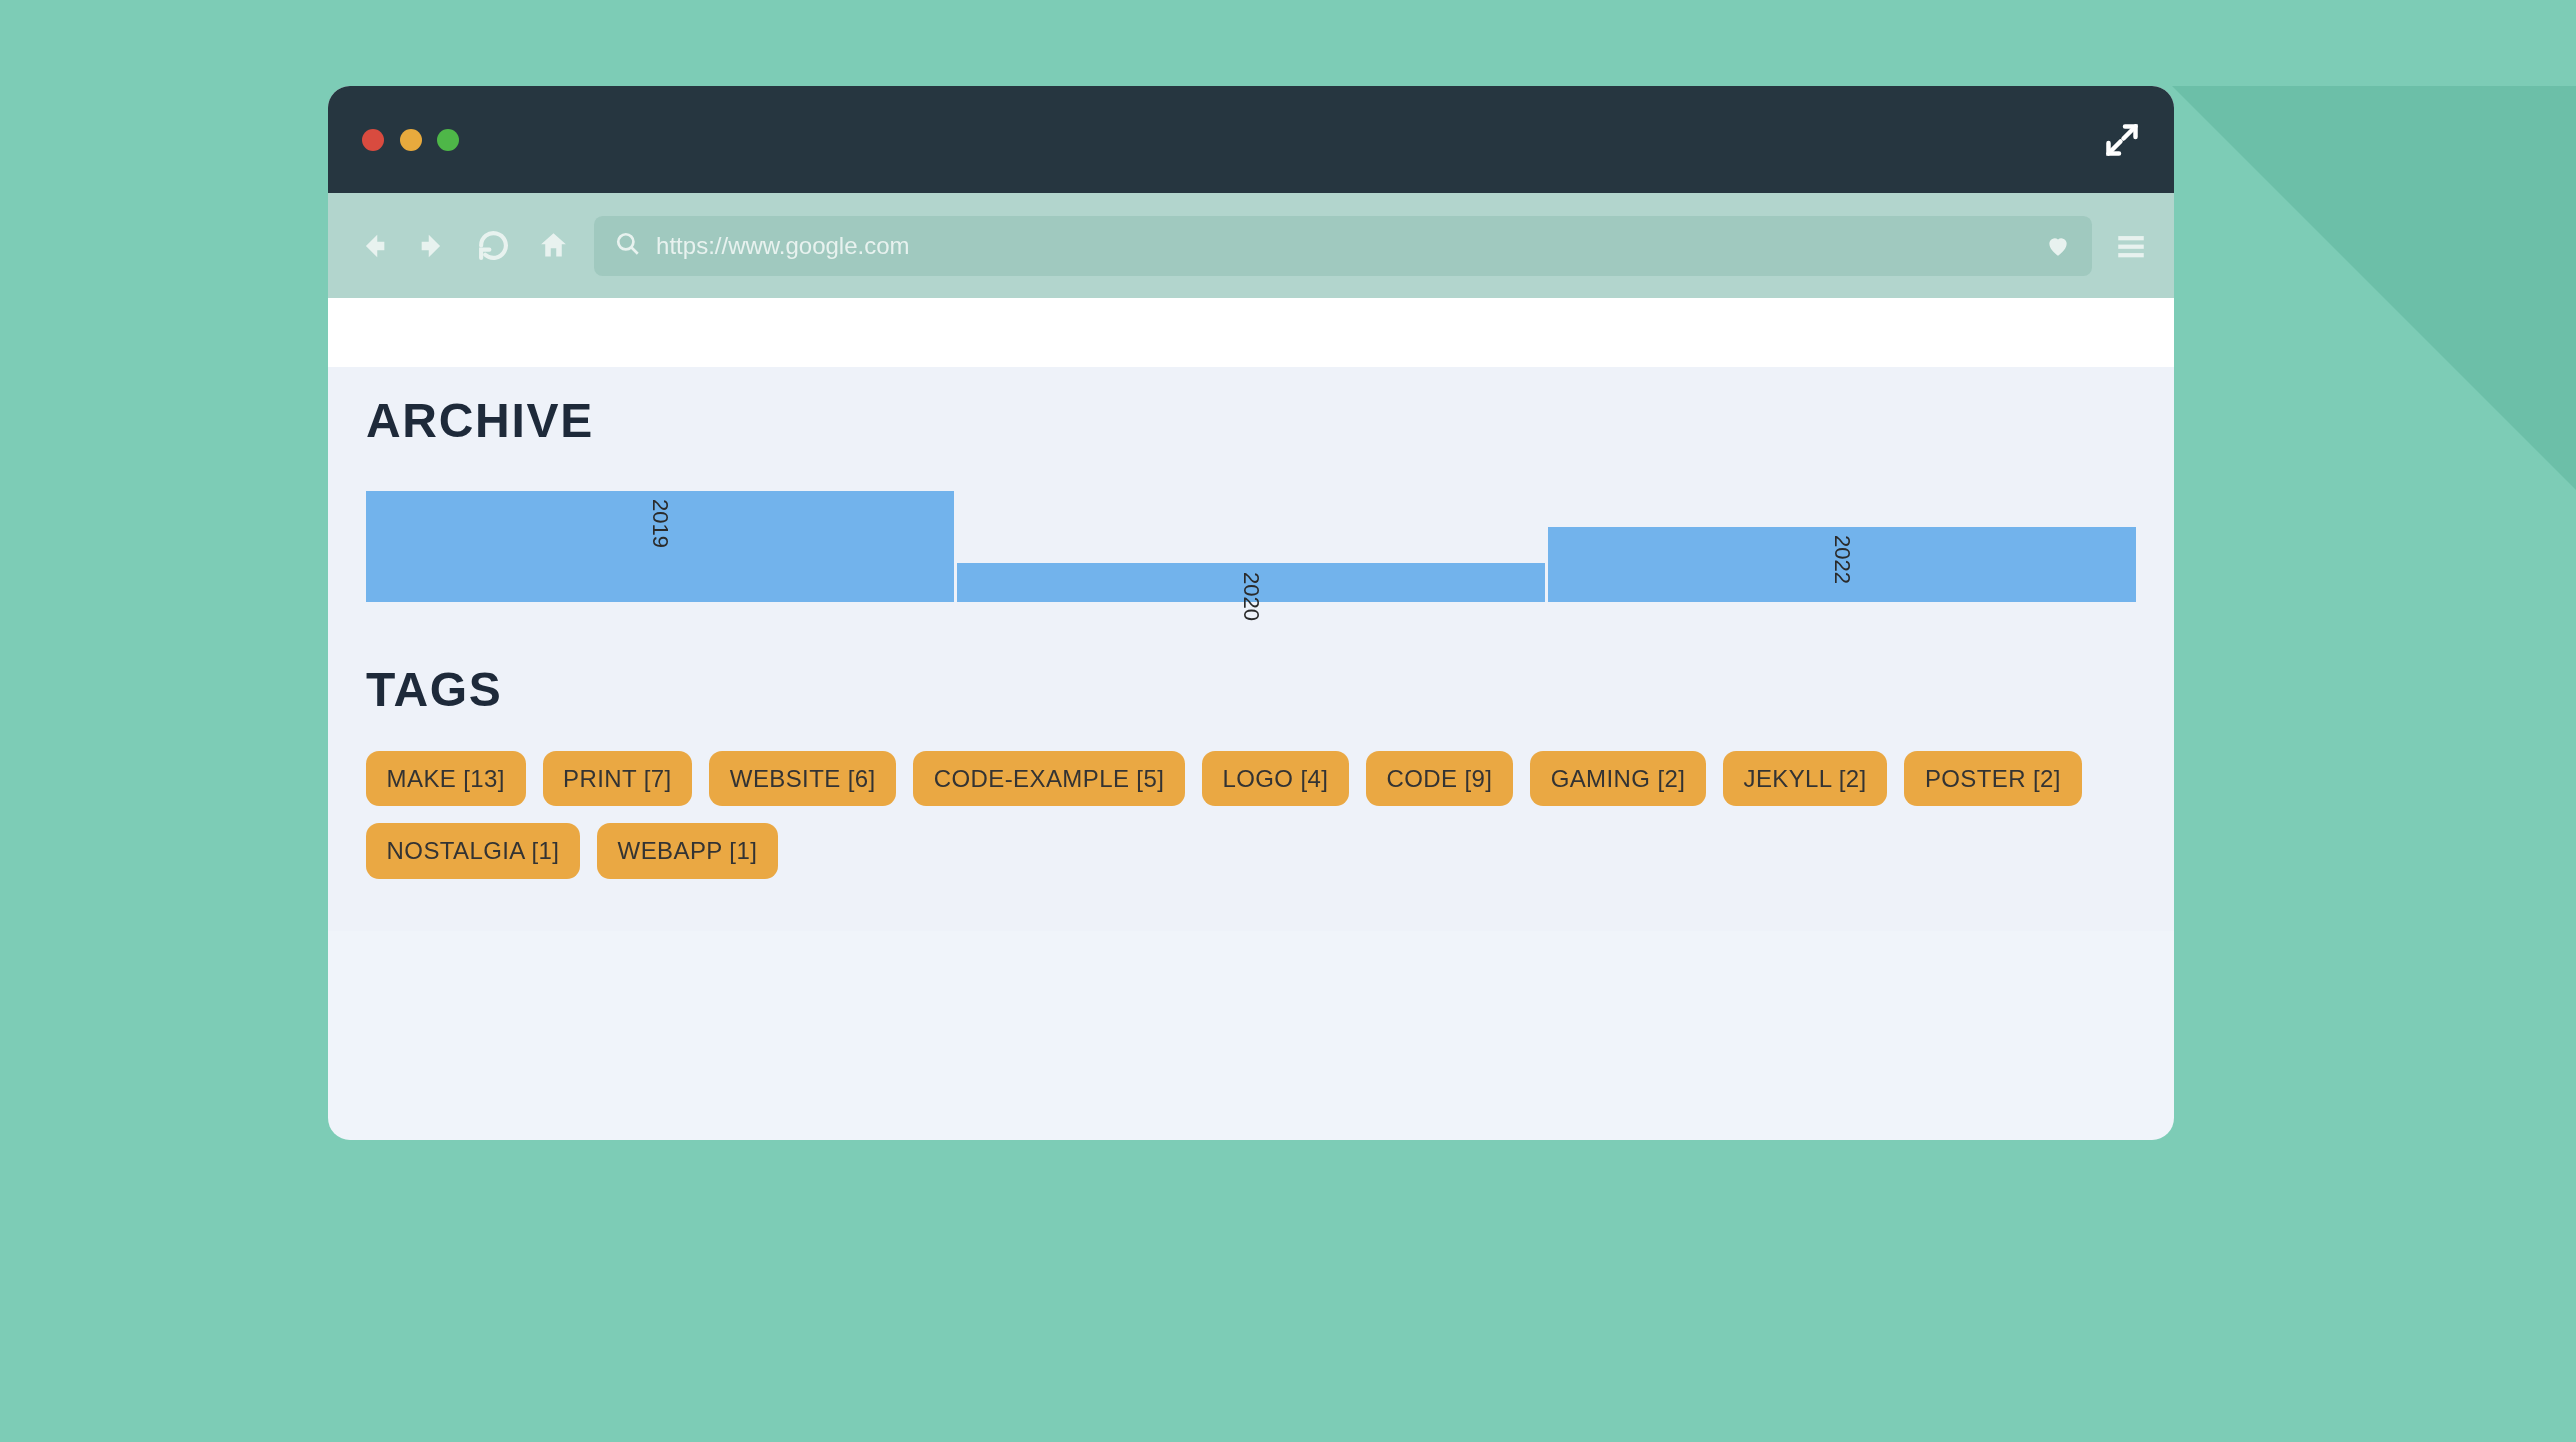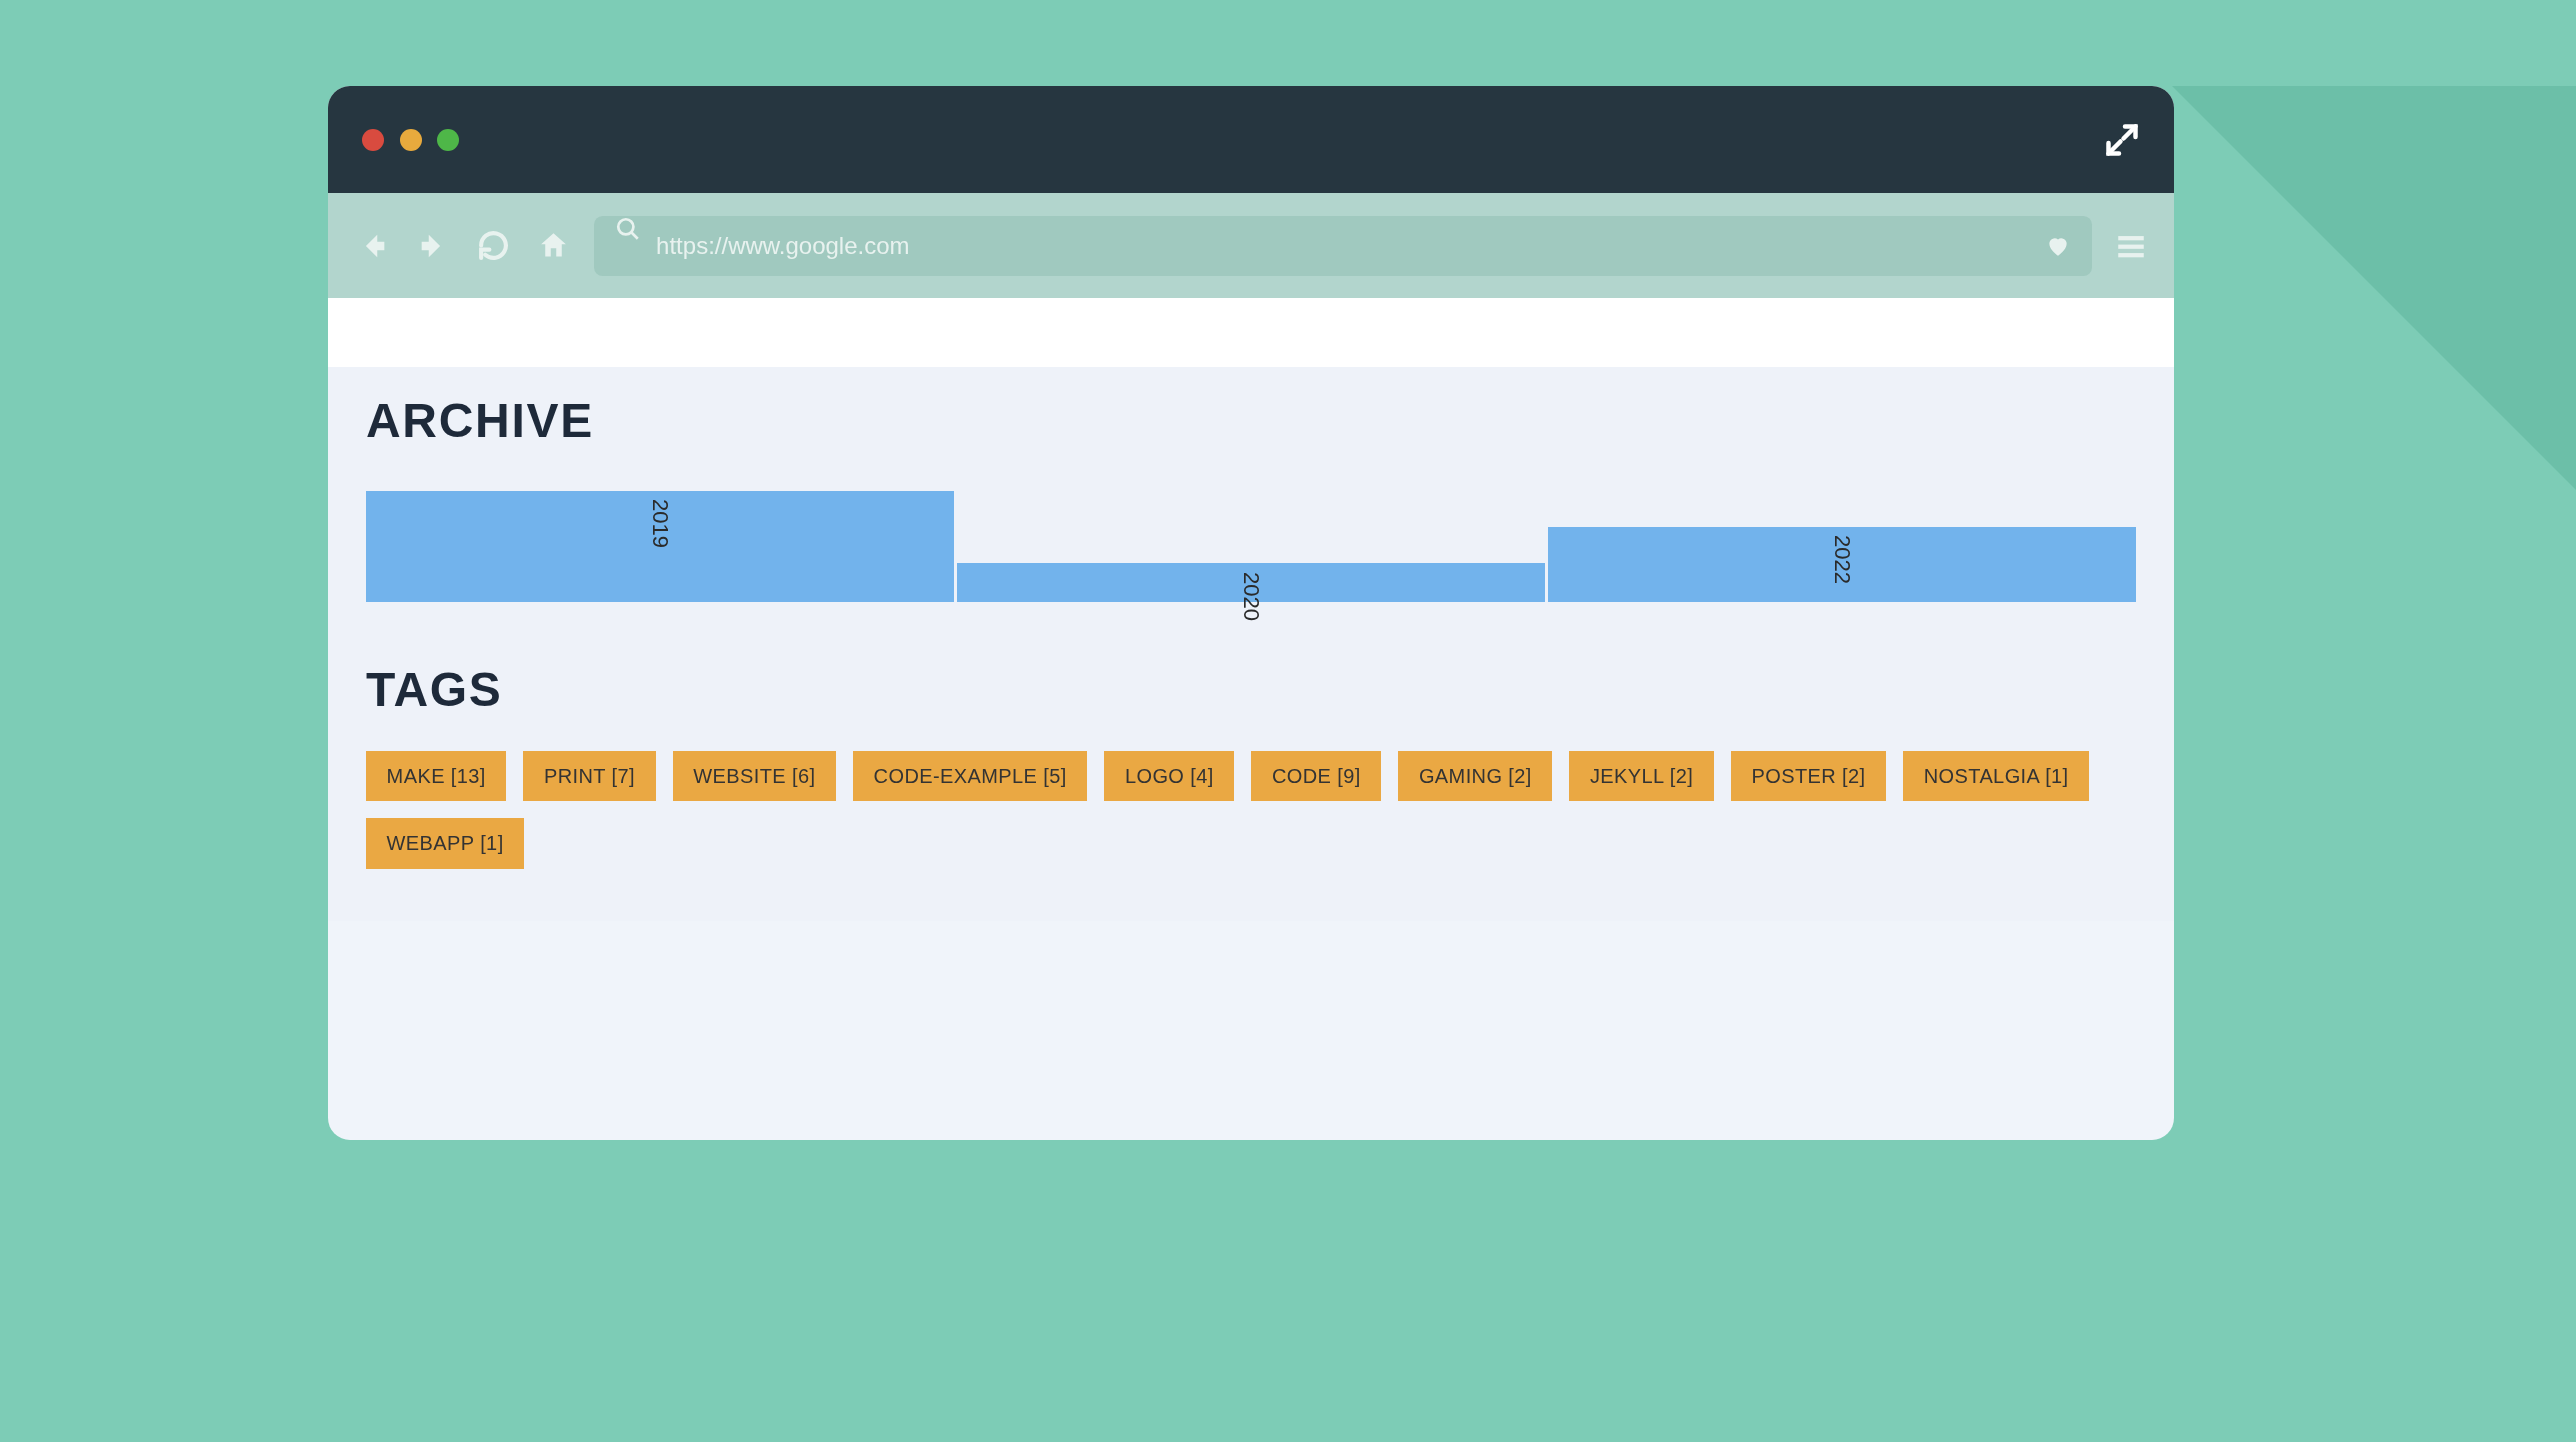--- a/index.html
+++ b/index.html
@@ -70,20 +70,21 @@
     justify-content: center;
     cursor: pointer;
   }
   .nav-btn svg { display: block; }
   .address-bar {
     flex: 1;
     height: 60px;
     background: #a0c9bf;
     border-radius: 8.6px;
     display: flex;
+    align-items: center;
     padding: 0 20.6px;
     gap: 15.5px;
   }
   .address-bar input {
     flex: 1;
     background: transparent;
     border: none;
     outline: none;
     color: #e8f2ef;
     font-size: 24px;
@@ -140,25 +141,25 @@
   }
 
   .tags-wrap {
     display: flex;
     flex-wrap: wrap;
     gap: 17px;
   }
   .tag {
     background: #eaa843;
     color: #333;
-    font-size: 20px;
+    font-size: 24px;
     font-weight: 500;
     letter-spacing: 0.4px;
     padding: 13.7px 20.6px;
-    border-radius: 0;
+    border-radius: 13px;
     cursor: pointer;
     white-space: nowrap;
   }
 </style>
 </head>
 <body>
 
 <div class="shadow-strip"></div>
 
 <div class="browser-window">

